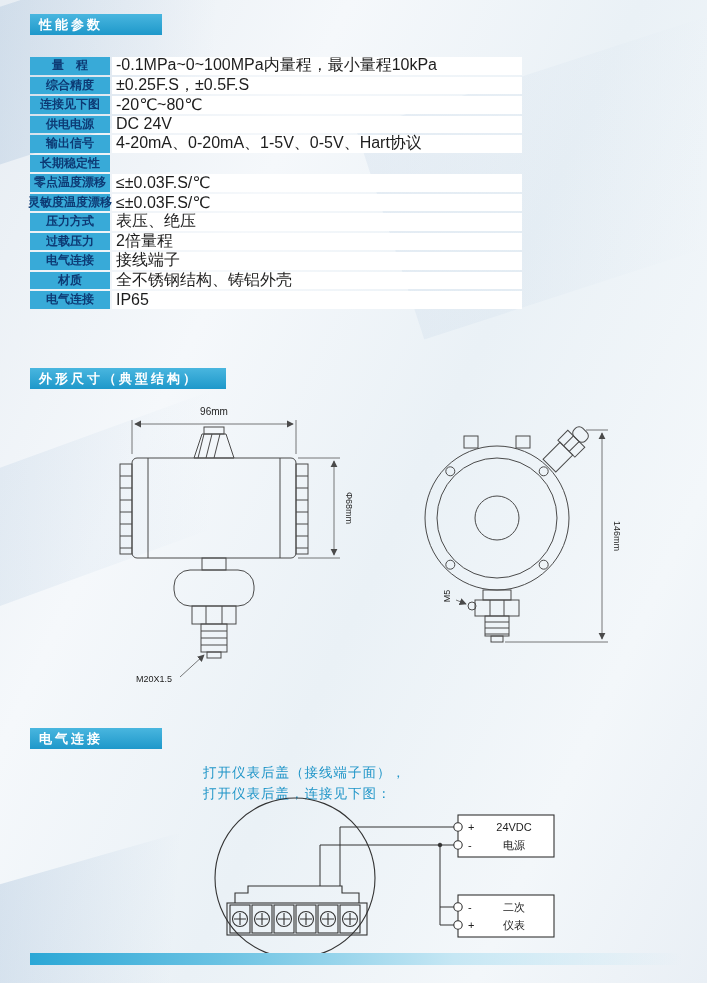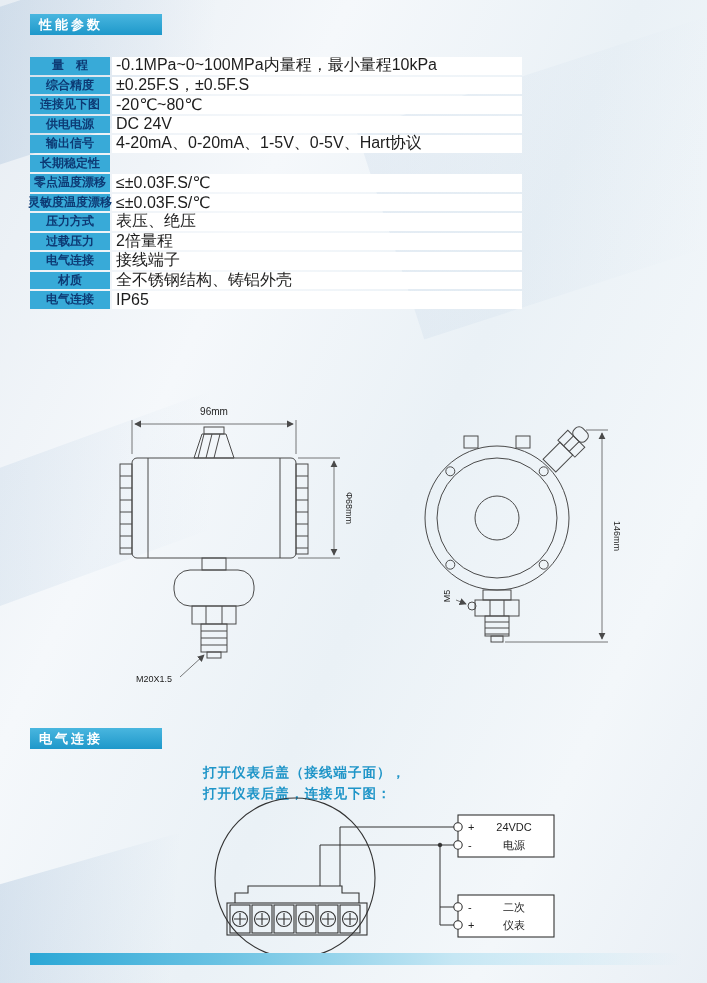--- a/index.html
+++ b/index.html
@@ -33,21 +33,21 @@
     font-size:12px; font-weight:bold; display:flex; align-items:center; justify-content:center;
     white-space:nowrap;
   }
   .spec-value {
     flex:1; background:#ffffff; color:#1d1d1d; font-size:16px;
     display:flex; align-items:center; padding-left:4px; white-space:nowrap;
   }
 
   .wiring-note {
     position:absolute; left:203px; top:762px; color:#1f95c8;
-    font-size:13.5px; font-weight:bold; line-height:21px; letter-spacing:1px;
+    font-size:13.5px; font-weight:normal; line-height:21px; letter-spacing:1px;
   }
 
   .abs { position:absolute; }
 
   .bottom-bar {
     position:absolute; left:30px; top:953px; width:652px; height:12px;
     background:linear-gradient(90deg,#2ba7d6 0%, #6cc3e3 30%, #c6e7f4 65%, rgba(246,250,252,0) 100%);
   }
 </style>
 </head>
@@ -109,20 +109,21 @@
     <div class="spec-row">
       <div class="spec-label">材质</div>
       <div class="spec-value">全不锈钢结构、铸铝外壳</div>
     </div>
     <div class="spec-row">
       <div class="spec-label">电气连接</div>
       <div class="spec-value">IP65</div>
     </div>
   </div>
 
+  <div class="banner" style="left:30px; top:368px; min-width:196px;">外形尺寸（典型结构）</div>
 
   <svg class="abs" style="left:100px; top:400px;" width="560" height="300" viewBox="0 0 560 300">
     <defs>
       <marker id="ah1" markerWidth="9" markerHeight="9" refX="8" refY="4.5" orient="auto-start-reverse">
         <path d="M0,0 L9,4.5 L0,9 Z" fill="#4a4a4a"></path>
       </marker>
     </defs>
 
     <g stroke="#4a4a4a" fill="none" stroke-width="1">
       <rect x="32" y="58" width="164" height="100" rx="5"></rect>

